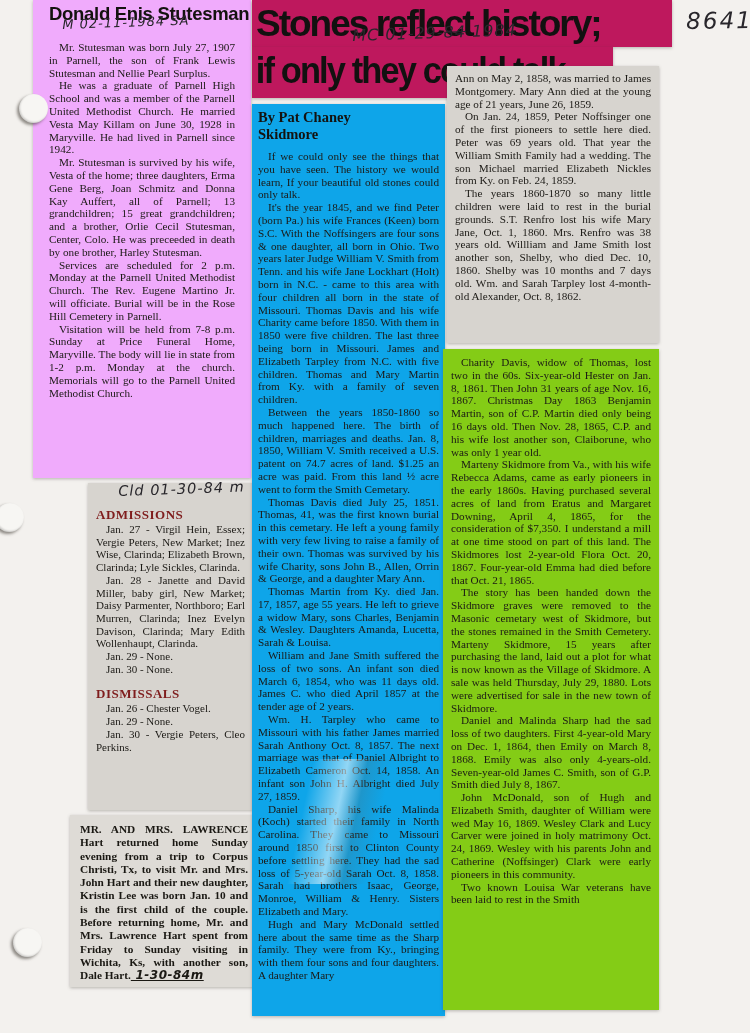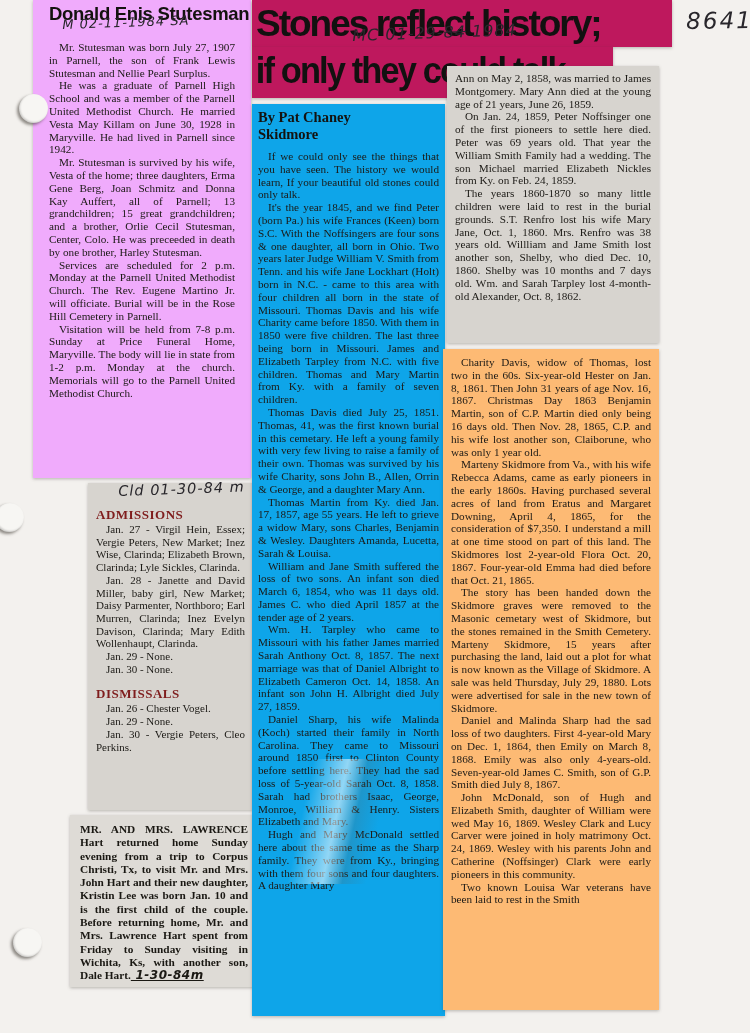--- a/index.html
+++ b/index.html
@@ -24,21 +24,21 @@
   .hart-text{margin:0;font-size:11.3px;line-height:13.3px;text-align:justify;font-weight:bold;color:#1a1813;}
   
   .strip{background:#be185d;}
   .strip1{left:252px;top:0;width:420px;height:47px;}
   .strip2{left:252px;top:47px;width:361px;height:51px;}
   .headline-text{display:inline-block;font-family:"Liberation Sans",sans-serif;font-weight:bold;font-size:37px;line-height:47px;letter-spacing:-2px;color:#121110;white-space:nowrap;padding-left:4px;}
   .strip2 .headline-text{transform:scaleX(.93);transform-origin:0 50%;}
   .col1{left:252px;top:104px;width:193px;height:912px;background:#0ea5e9;padding:5px 6px;box-sizing:border-box;}
   .byline{margin:0 0 7px 0;font-weight:bold;font-size:14.5px;line-height:17px;color:#14120f;}
   .col2a{left:447px;top:66px;width:212px;height:277px;background:#d7d4cf;padding:6px 8px;box-sizing:border-box;}
-  .col2b{left:443px;top:349px;width:216px;height:661px;background:#fdba74;padding:7px 8px;box-sizing:border-box;}
+  .col2b{left:443px;top:349px;width:216px;height:661px;background:#84cc16;padding:7px 8px;box-sizing:border-box;}
   .col2a .para:first-child{text-indent:0;}
   
   .handwrite{font-family:"DejaVu Sans",sans-serif;font-style:italic;color:#28262b;transform:rotate(-2deg);transform-origin:0 0;}
   .anno-stutesman{position:absolute;left:62px;top:17px;font-size:13px;letter-spacing:1px;z-index:4;}
   .anno-admissions{position:absolute;left:118px;top:483px;font-size:14.5px;letter-spacing:1px;z-index:4;}
   .anno-stones{position:absolute;left:352px;top:26px;font-size:16px;letter-spacing:1px;z-index:5;}
   .anno-stones .struck{text-decoration:line-through;}
   .anno-hart{font-style:italic;font-family:"DejaVu Sans",sans-serif;font-size:12px;letter-spacing:.5px;text-decoration:underline;}
   .page-num{position:absolute;left:686px;top:8px;font-size:23px;letter-spacing:2px;transform:rotate(-1deg);z-index:5;}
   
@@ -102,20 +102,21 @@
   <section class="clip strip strip2">
     <span class="headline-text">if only they could talk</span>
   </section>
   <div class="handwrite anno-stones"><span>MC  01-29-</span><span class="struck">84</span><span> 1984</span></div>
 
   <section class="clip col1">
     <p class="byline"><span>By Pat Chaney</span><br><span>Skidmore</span></p>
     <div>
         <p class="para">If we could only see the things that you have seen. The history we would learn, If your beautiful old stones could only talk.</p>
         <p class="para">It's the year 1845, and we find Peter (born Pa.) his wife Frances (Keen) born S.C. With the Noffsingers are four sons &amp; one daughter, all born in Ohio. Two years later Judge William V. Smith from Tenn. and his wife Jane Lockhart (Holt) born in N.C. - came to this area with four children all born in the state of Missouri. Thomas Davis and his wife Charity came before 1850. With them in 1850 were five children. The last three being born in Missouri. James and Elizabeth Tarpley from N.C. with five children. Thomas and Mary Martin from Ky. with a family of seven children.</p>
+        <p class="para">Between the years 1850-1860 so much happened here. The birth of children, marriages and deaths. Jan. 8, 1850, William V. Smith received a U.S. patent on 74.7 acres of land. $1.25 an acre was paid. From this land ½ acre went to form the Smith Cemetary.</p>
         <p class="para">Thomas Davis died July 25, 1851. Thomas, 41, was the first known burial in this cemetary. He left a young family with very few living to raise a family of their own. Thomas was survived by his wife Charity, sons John B., Allen, Orrin &amp; George, and a daughter Mary Ann.</p>
         <p class="para">Thomas Martin from Ky. died Jan. 17, 1857, age 55 years. He left to grieve a widow Mary, sons Charles, Benjamin &amp; Wesley. Daughters Amanda, Lucetta, Sarah &amp; Louisa.</p>
         <p class="para">William and Jane Smith suffered the loss of two sons. An infant son died March 6, 1854, who was 11 days old. James C. who died April 1857 at the tender age of 2 years.</p>
         <p class="para">Wm. H. Tarpley who came to Missouri with his father James married Sarah Anthony Oct. 8, 1857. The next marriage was that of Daniel Albright to Elizabeth Cameron Oct. 14, 1858. An infant son John H. Albright died July 27, 1859.</p>
         <p class="para">Daniel Sharp, his wife Malinda (Koch) started their family in North Carolina. They came to Missouri around 1850 first to Clinton County before settling here. They had the sad loss of 5-year-old Sarah Oct. 8, 1858. Sarah had brothers Isaac, George, Monroe, William &amp; Henry. Sisters Elizabeth and Mary.</p>
         <p class="para">Hugh and Mary McDonald settled here about the same time as the Sharp family. They were from Ky., bringing with them four sons and four daughters. A daughter Mary</p>
       </div>
     <div class="crease"></div>
   </section>
 

